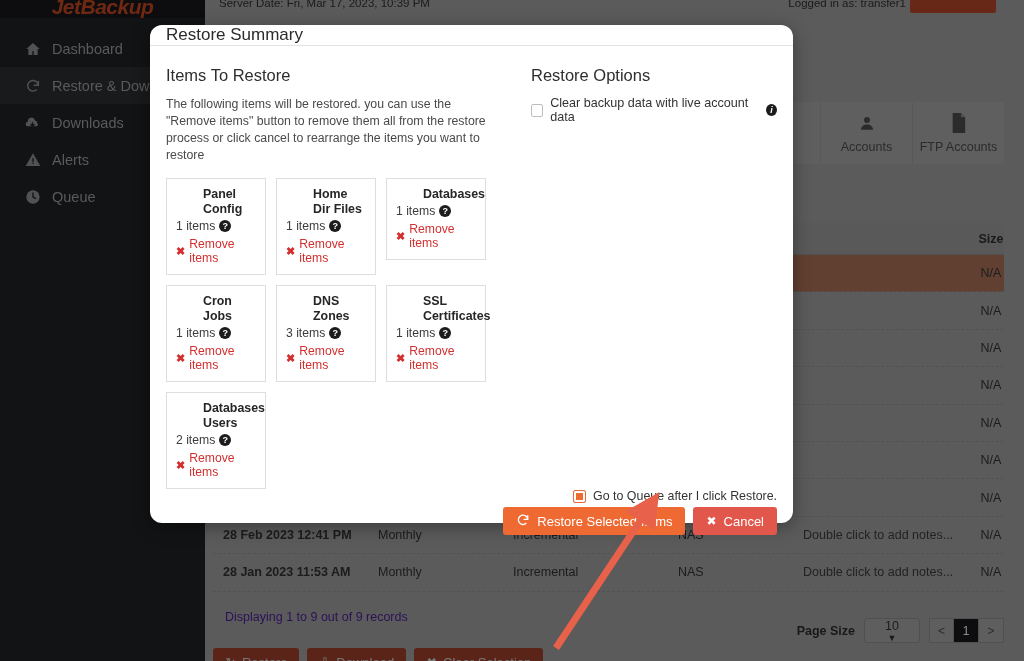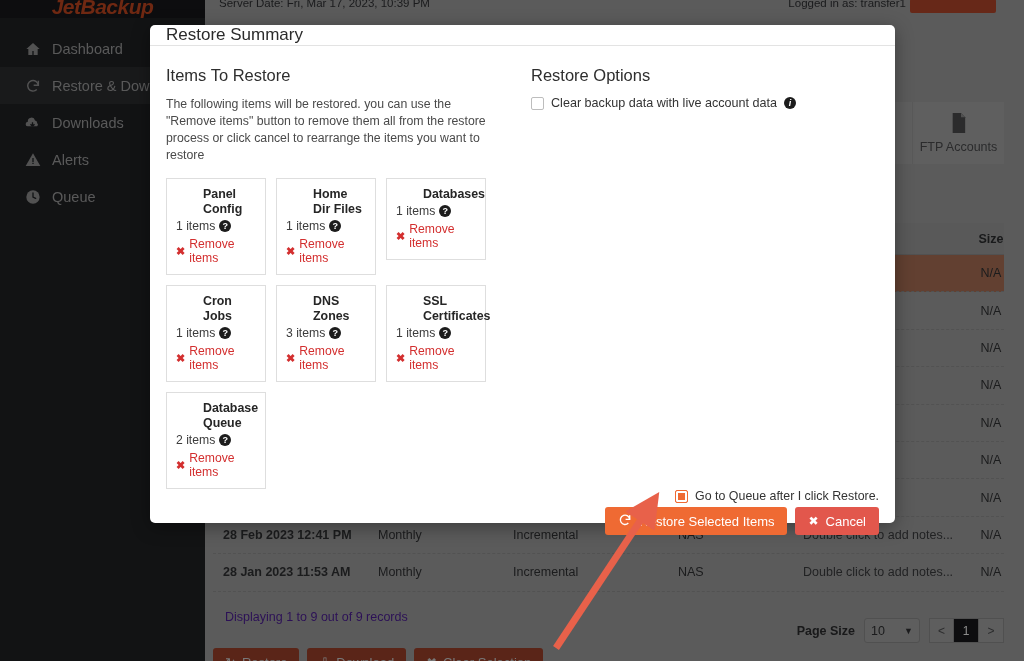--- a/index.html
+++ b/index.html
@@ -91,37 +91,37 @@
   .footer-btns { position: absolute; left: 8px; top: 630px; display: flex; gap: 8px; }
   .fbtn {
     height: 28px; border-radius: 3px; background: #9c402a; color: #cfcfcf;
     font-size: 13px; display: flex; align-items: center; gap: 6px; padding: 0 12px;
   }
   .pager { position: absolute; right: 20px; top: 600px; display:flex; align-items:center; gap: 9px; }
   .pager-label { font-size: 12.5px; font-weight: bold; color: #2b2c2e; }
   .pg-select {
     width: 56px; height: 25px; border: 1px solid #8a8a8a; border-radius: 3px;
     background: #a2a2a2; color:#2f3032; font-size: 12.5px;
-    display:flex; align-items:center; justify-content:space-between; padding: 0 6px;
+    display:flex; align-items:center; justify-content:space-between; padding: 0 6px; flex-direction: column;
   }
   .pg-nav { display:flex; }
   .pg-b {
     width: 25px; height: 25px; border: 1px solid #8a8a8a; border-left-width: 0;
     background: #a2a2a2; color: #4a4b4d; font-size: 12px;
     display:flex; align-items:center; justify-content:center;
   }
   .pg-b:first-child { border-left-width: 1px; }
   .pg-b.cur { background: #17181a; color: #efefef; }
 
   
   .overlay { position: absolute; inset: 0; background: rgba(0,0,0,0.42); }
 
   .modal {
-    position: absolute; left: 150px; top: 25px; width: 745px; height: 498px;
-    background: #ffffff; border-radius: 5px;
+    position: absolute; left: 150px; top: 25px; width: 643px; height: 498px;
+    background: #ffffff; border-radius: 12px;
     box-shadow: 0 4px 18px rgba(0,0,0,0.35);
     display: flex; flex-direction: column;
   }
   .modal-head {
     height: 46px; border-bottom: 1px solid #e3e3e3;
     display: flex; align-items: center; padding: 0 16px;
   }
   .modal-title { font-size: 17px; color: #2b2b2b; }
   .modal-body { flex: 1; display: flex; padding: 20px 16px 0 16px; position: relative; }
   .col-left { width: 355px; }
@@ -450,21 +450,21 @@
               <span>1 items</span>
               <span class="q">?</span>
             </div>
             <div class="card-r">
               <span class="xg">✖</span>
               <span>Remove items</span>
             </div>
           </div>
 
           <div class="card">
-            <div class="card-t">Database Queue</div>
+            <div class="card-t">Databases Users</div>
             <div class="card-c">
               <span>2 items</span>
               <span class="q">?</span>
             </div>
             <div class="card-r">
               <span class="xg">✖</span>
               <span>Remove items</span>
             </div>
           </div>
         </div>

